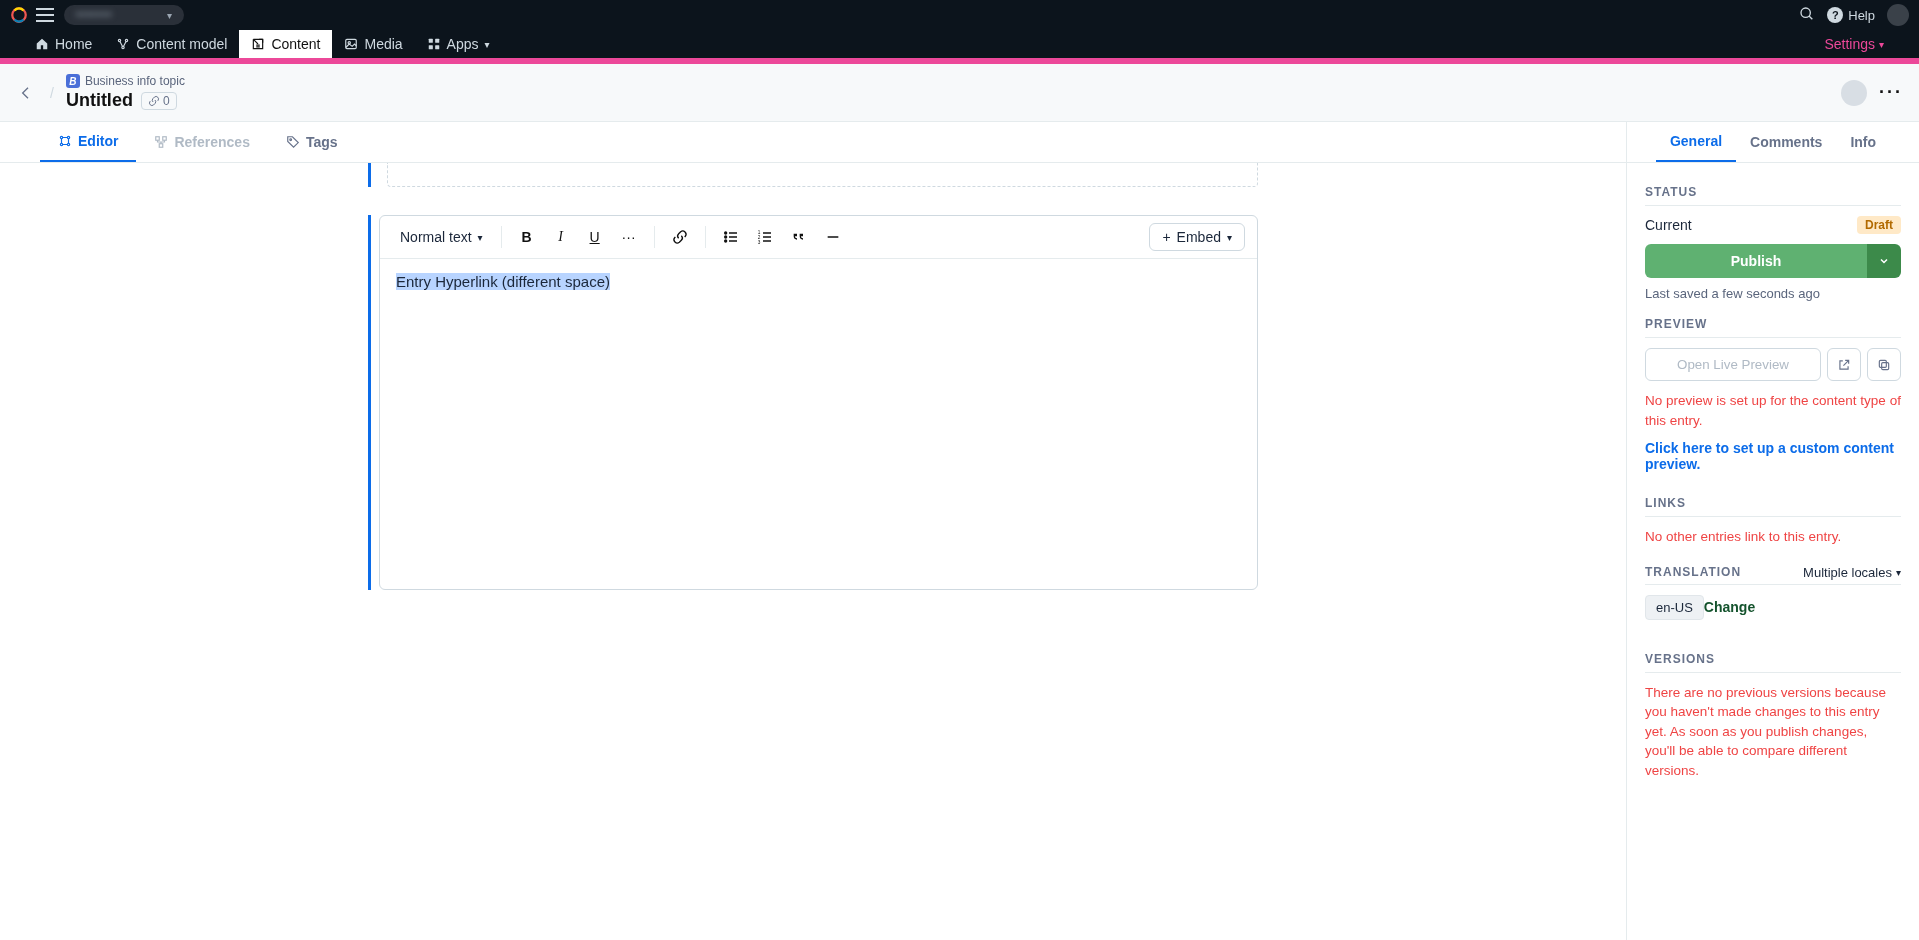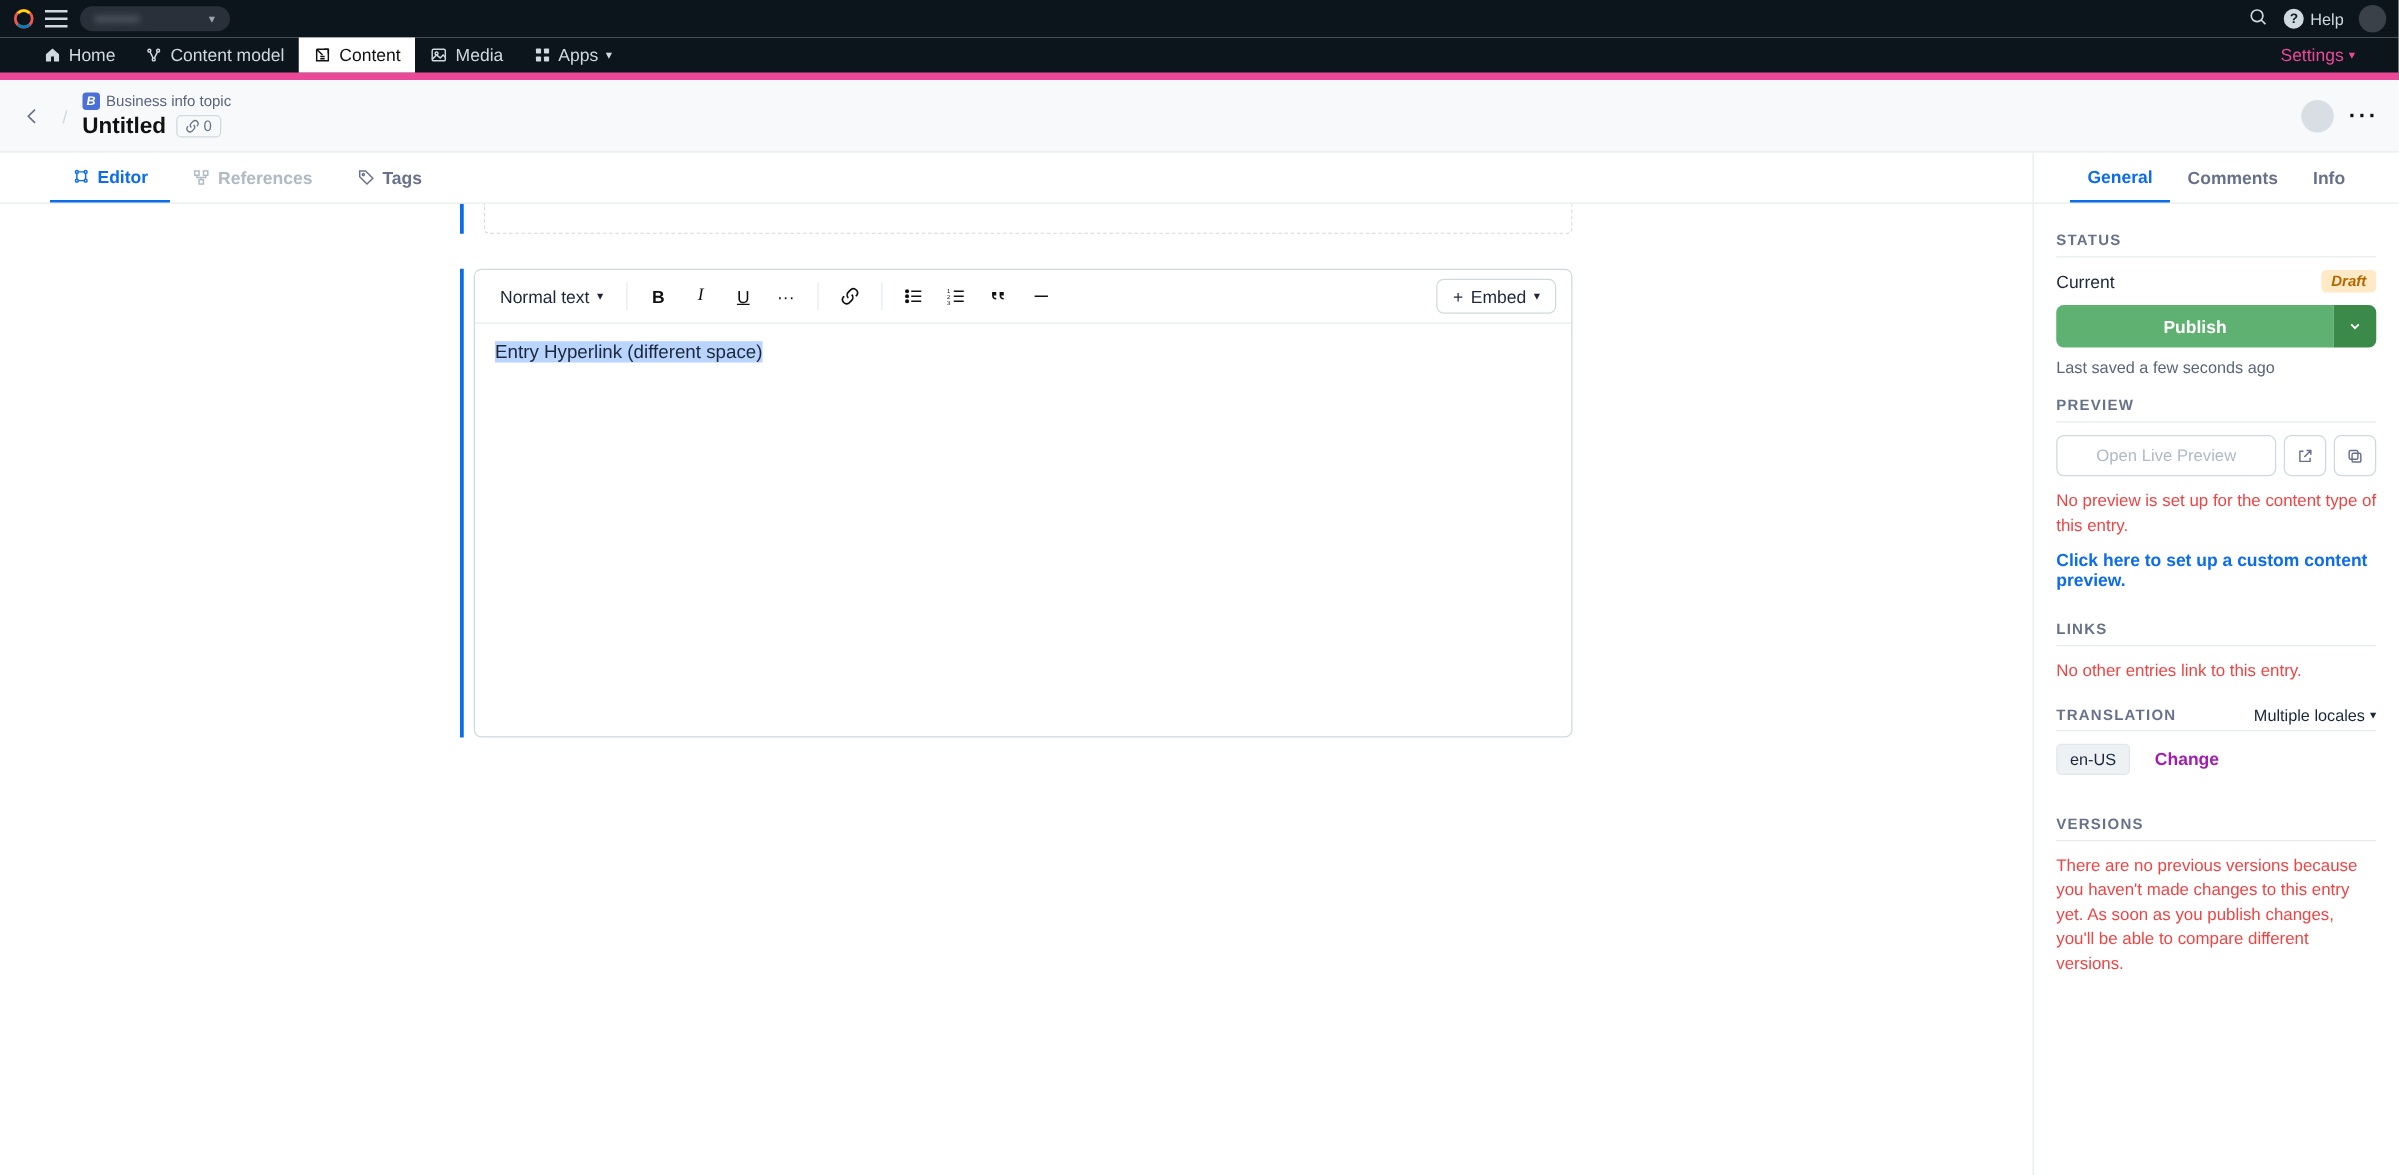--- a/index.html
+++ b/index.html
@@ -163,21 +163,21 @@
 .sidebar {
   width:292px; padding:14px 18px; overflow:auto; font-size:14px; color:#1b273a;
 }
 .sb-section-title {
   font-size:12px; letter-spacing:1px; color:#67728a; text-transform:uppercase;
   font-weight:700; margin-top:8px; margin-bottom:6px;
 }
 .sb-hr { border:none; border-top:1px solid #e5ebed; margin:4px 0 10px; }
 .status-row { display:flex;align-items:center;justify-content:space-between; margin-bottom:10px;}
 .draft-badge {
-  background:#ffe9c7; color:#b26a00; border-radius:4px; padding:2px 8px; font-size:12px; font-weight:600;font-style:italic;
+  background:#ffe9c7; color:#b26a00; border-radius:4px; padding:2px 8px; font-size:12px; font-weight:600;
 }
 .publish-row { display:flex; align-items:stretch; margin-bottom:8px;}
 .publish-btn {
   flex:1; background:#5fb171; color:#fff; border:none; border-radius:6px 0 0 6px;
   padding:9px 15px; font-size:14px; font-weight:600; cursor:pointer;
 }
 .publish-caret {
   width:34px; background:#3c8a4a; color:#fff; border:none; border-radius:0 6px 6px 0;
   display:flex;align-items:center;justify-content:center; cursor:pointer;
 }
@@ -191,21 +191,21 @@
   width:34px; border:1px solid #cfd9e0; border-radius:6px; background:#fff;
   display:flex;align-items:center;justify-content:center; cursor:pointer; color:#67728a;
 }
 .sb-text { font-size:13.5px; color:#ef4444; margin-bottom:10px; line-height:1.45;}
 .sb-link { color:#0c6ce9; font-weight:600; cursor:pointer;}
 .trans-row { display:flex;align-items:center;justify-content:space-between;}
 .multi-locales { display:flex;align-items:center;gap:4px;cursor:pointer;color:#1b273a;font-size:13px;}
 .chip {
   background:#eef1f4; border:1px solid #e1e6ea; border-radius:4px; padding:4px 10px; font-size:13px; display:inline-block;
 }
-.change-link { color:#a21caf; font-weight:600; cursor:pointer; margin-left:20px;}
+.change-link { color:#14532d; font-weight:600; cursor:pointer; margin-left:0;}
 </style>
 </head>
 <body>
 
 <div class="topbar">
   <svg class="logo" viewBox="0 0 24 24">
       <circle cx="12" cy="12" r="9" fill="none" stroke="#f05751" stroke-width="3"></circle>
       <path d="M6 6 A8 8 0 0 1 18 6" fill="none" stroke="#ffda00" stroke-width="3"></path>
       <path d="M18 18 A8 8 0 0 1 6 18" fill="none" stroke="#0681b6" stroke-width="3"></path>
     </svg>

